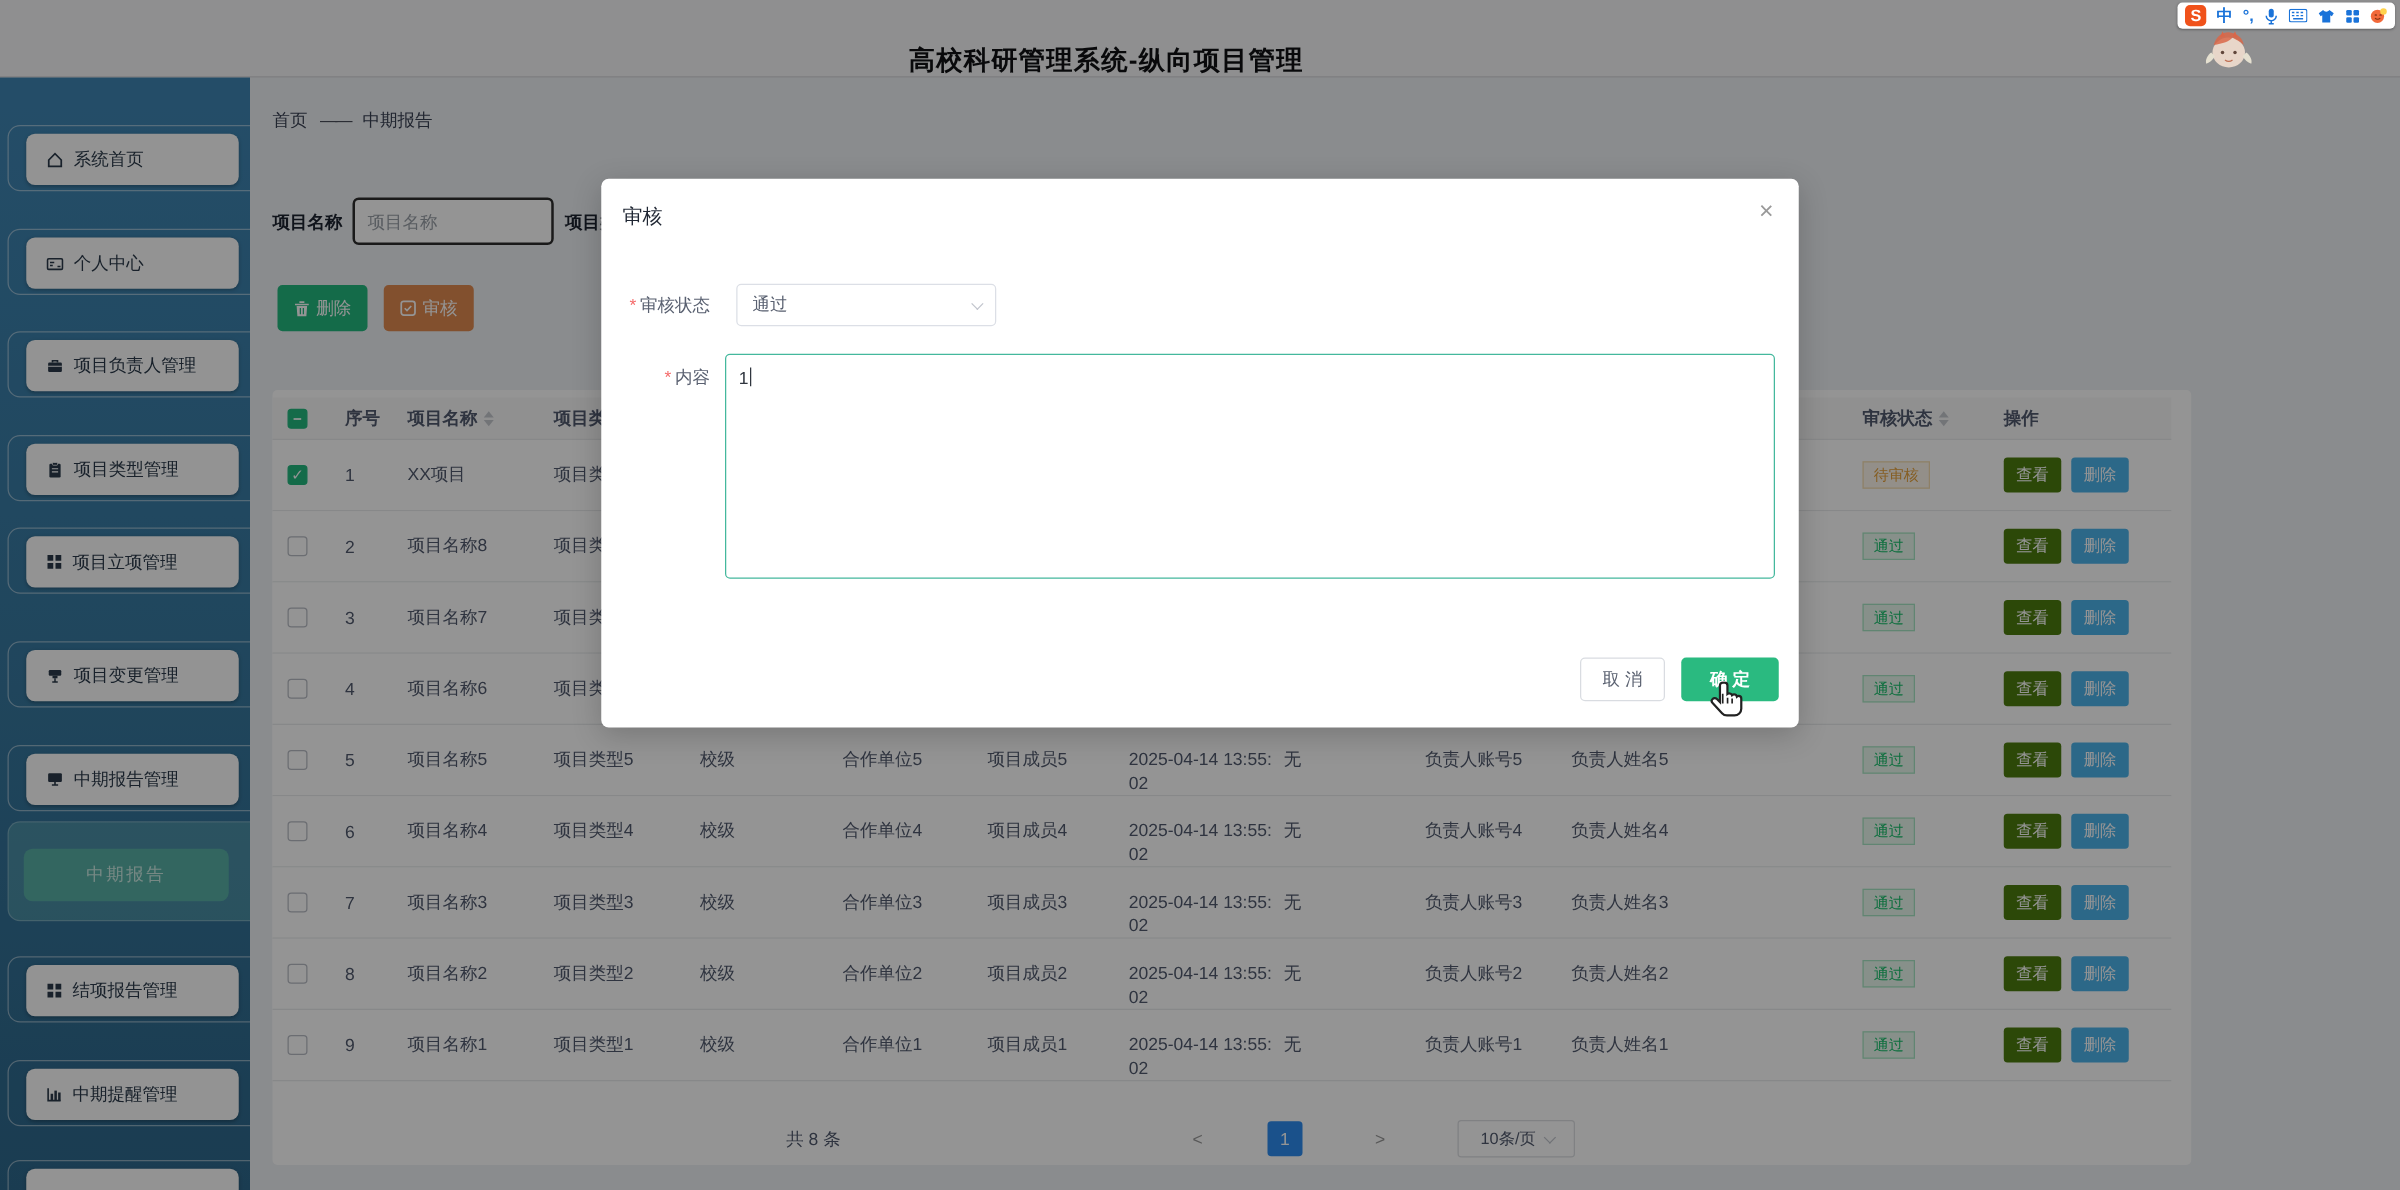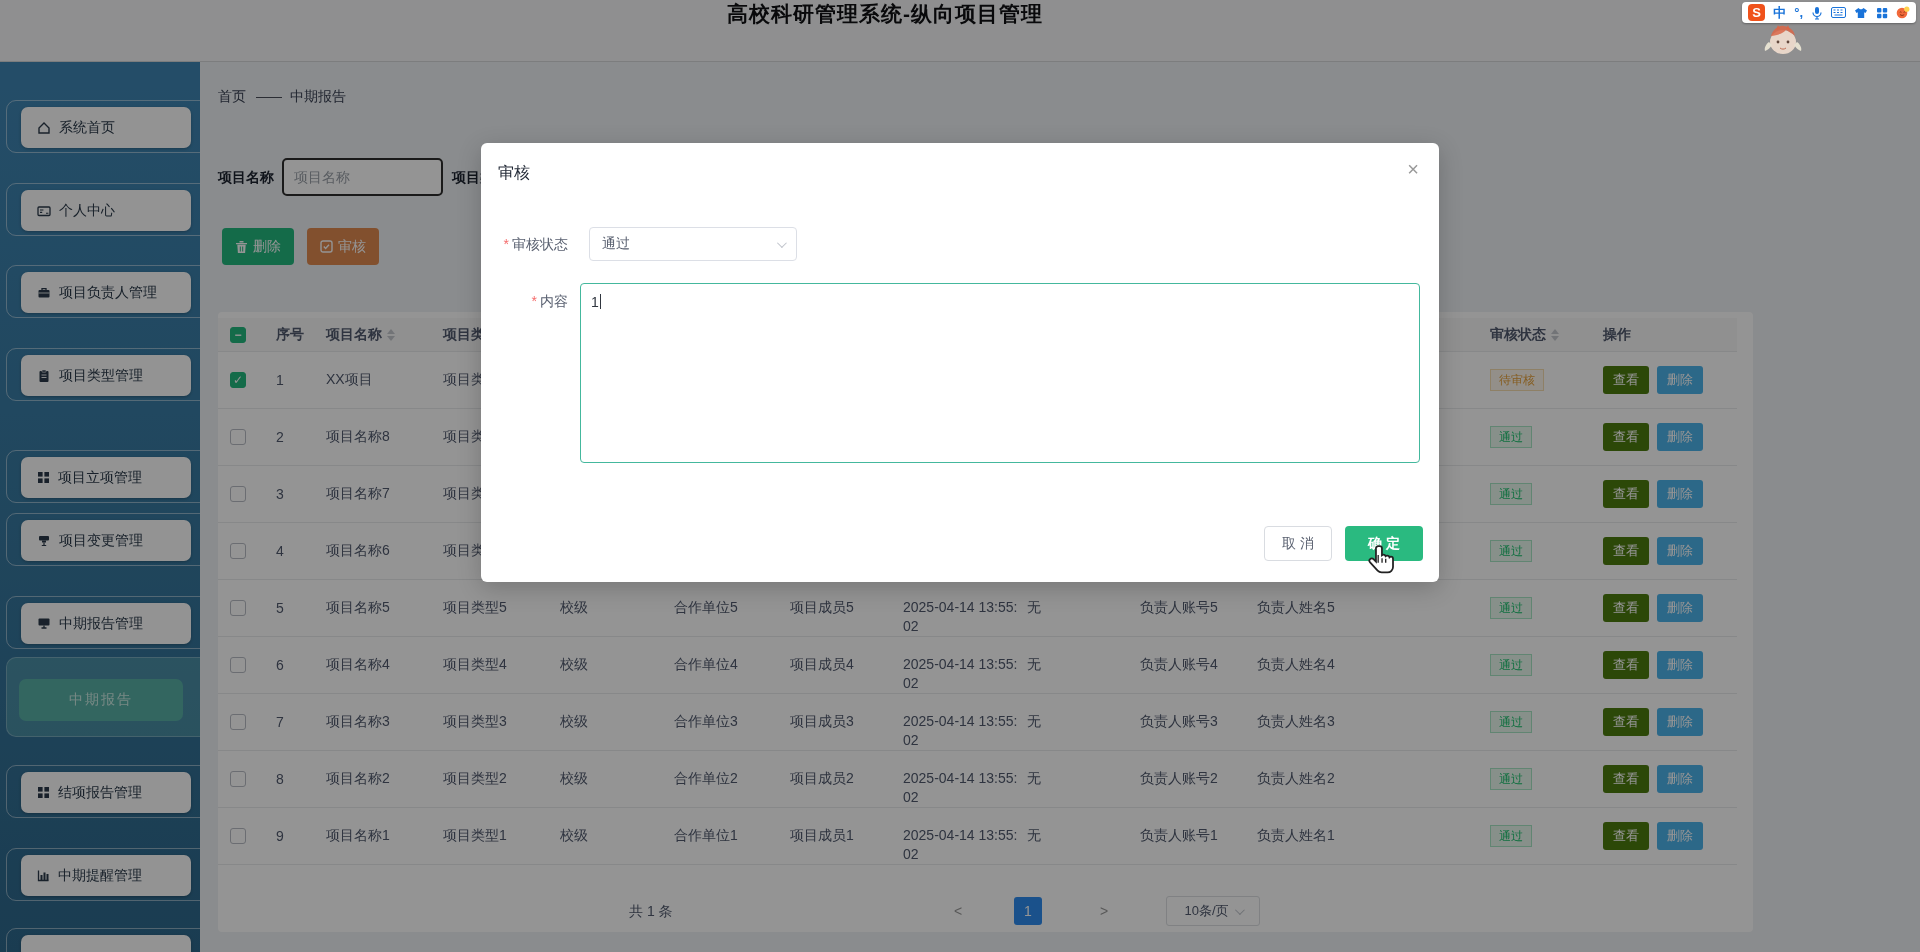--- a/index.html
+++ b/index.html
@@ -2,21 +2,21 @@
 <html><head>
 <meta charset="utf-8">
 <style>
   * { margin:0; padding:0; box-sizing:border-box; }
   html,body { width:1920px; height:952px; overflow:hidden; }
   body { font-family:"Liberation Sans","DejaVu Sans",sans-serif; }
   #app { position:relative; width:1920px; height:952px; background:#eef1f4; overflow:hidden; }
 
   
   .header { position:absolute; left:0; top:0; width:1920px; height:62px; background:#f6f7f8; border-bottom:1px solid #d6d8da; z-index:1; }
-  .header .title-wrap { position:absolute; left:0; top:0; width:1770px; height:62px; display:flex; align-items:flex-start; justify-content:center; }
+  .header .title-wrap { position:absolute; left:0; top:0; width:1770px; height:62px; display:flex; align-items:flex-end; justify-content:center; }
   .app-title { font-size:21px; font-weight:700; color:#101114; letter-spacing:1px; }
 
   
   .sidebar { position:absolute; left:0; top:62px; width:200px; height:890px; background:linear-gradient(180deg,#3f86b4 0%,#37789f 55%,#2e688c 100%); overflow:hidden; z-index:1; }
   .sb-wrap { position:absolute; left:6px; right:-10px; height:53px; border:1px solid rgba(255,255,255,.45); border-radius:10px; }
   .sb-item { position:absolute; left:14px; top:6px; width:170px; height:41px; background:#fdfdfd; border-radius:7px; display:flex; align-items:center; padding-left:16px; gap:8px; cursor:pointer; box-shadow:0 1px 3px rgba(0,0,0,.25); }
   .sb-item .sb-label { font-size:14px; color:#2b3a4a; white-space:nowrap; }
   .sb-item svg { flex:0 0 auto; }
   .sb-wrap.active { height:80px; background:rgba(125,205,195,.30); border-color:rgba(255,255,255,.25); }
   .sb-wrap.active .sb-item { top:21px; left:12px; width:164px; height:42px; background:#58b0a6; justify-content:center; padding-left:0; box-shadow:none; }
@@ -143,21 +143,21 @@
           <span style="display: flex;">
             <svg width="14" height="14" viewBox="0 0 14 14">
               <rect x="2.5" y="2" width="9" height="11" rx="1" fill="#2b3a4a"></rect>
               <rect x="5" y="1" width="4" height="2.2" rx=".6" fill="#2b3a4a" stroke="#fff" stroke-width=".6"></rect>
               <path d="M4.5 6h5M4.5 8.5h5" stroke="#fff" stroke-width=".9"></path>
             </svg>
           </span>
           <span class="sb-label">项目类型管理</span>
         </div>
       </div>
-      <div class="sb-wrap" style="top: 388px; text-align: center;">
+      <div class="sb-wrap" style="top: 360px; text-align: center;">
         <div class="sb-item">
           <span style="display: flex;">
             <svg width="13" height="13" viewBox="0 0 13 13">
               <rect x="1" y="1" width="4.6" height="4.6" fill="#2b3a4a"></rect>
               <rect x="7.4" y="1" width="4.6" height="4.6" fill="#2b3a4a"></rect>
               <rect x="1" y="7.4" width="4.6" height="4.6" fill="#2b3a4a"></rect>
               <rect x="7.4" y="7.4" width="4.6" height="4.6" fill="#2b3a4a"></rect>
             </svg>
           </span>
           <span class="sb-label">项目立项管理</span>
@@ -511,21 +511,21 @@
           <div class="td c-pname" style="width: 204px;">负责人姓名1</div>
           <div class="td c-status" style="width: 125px;">
             <span class="tag success">通过</span>
           </div>
           <div class="td c-ops" style="width: 158px;">
             <button class="op-btn view">查看</button>
             <button class="op-btn del">删除</button>
           </div>
         </div>
       </div>
-    <span class="pg-total">共 1 条</span>
+    <span class="pg-total">共 8 条</span>
     <span class="pg-prev">&lt;</span>
     <span class="pg-page">1</span>
     <span class="pg-next">&gt;</span>
     <span class="pg-size">
       <span>10条/页</span>
       <span class="chev"></span>
     </span>
   </div>
 
   <div class="backdrop"></div>

